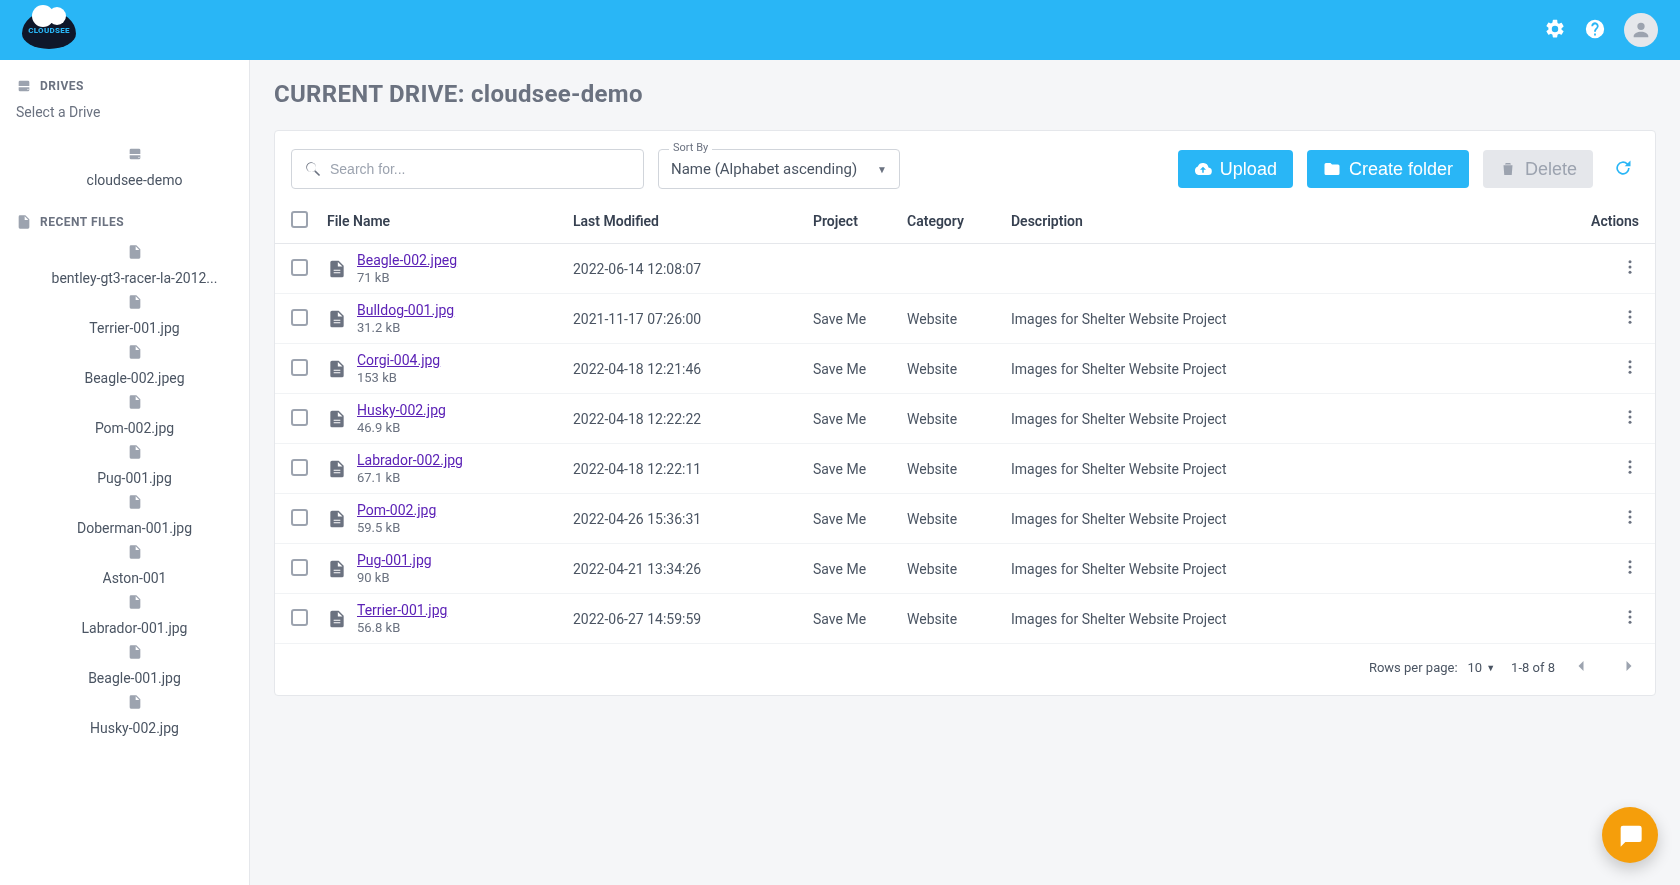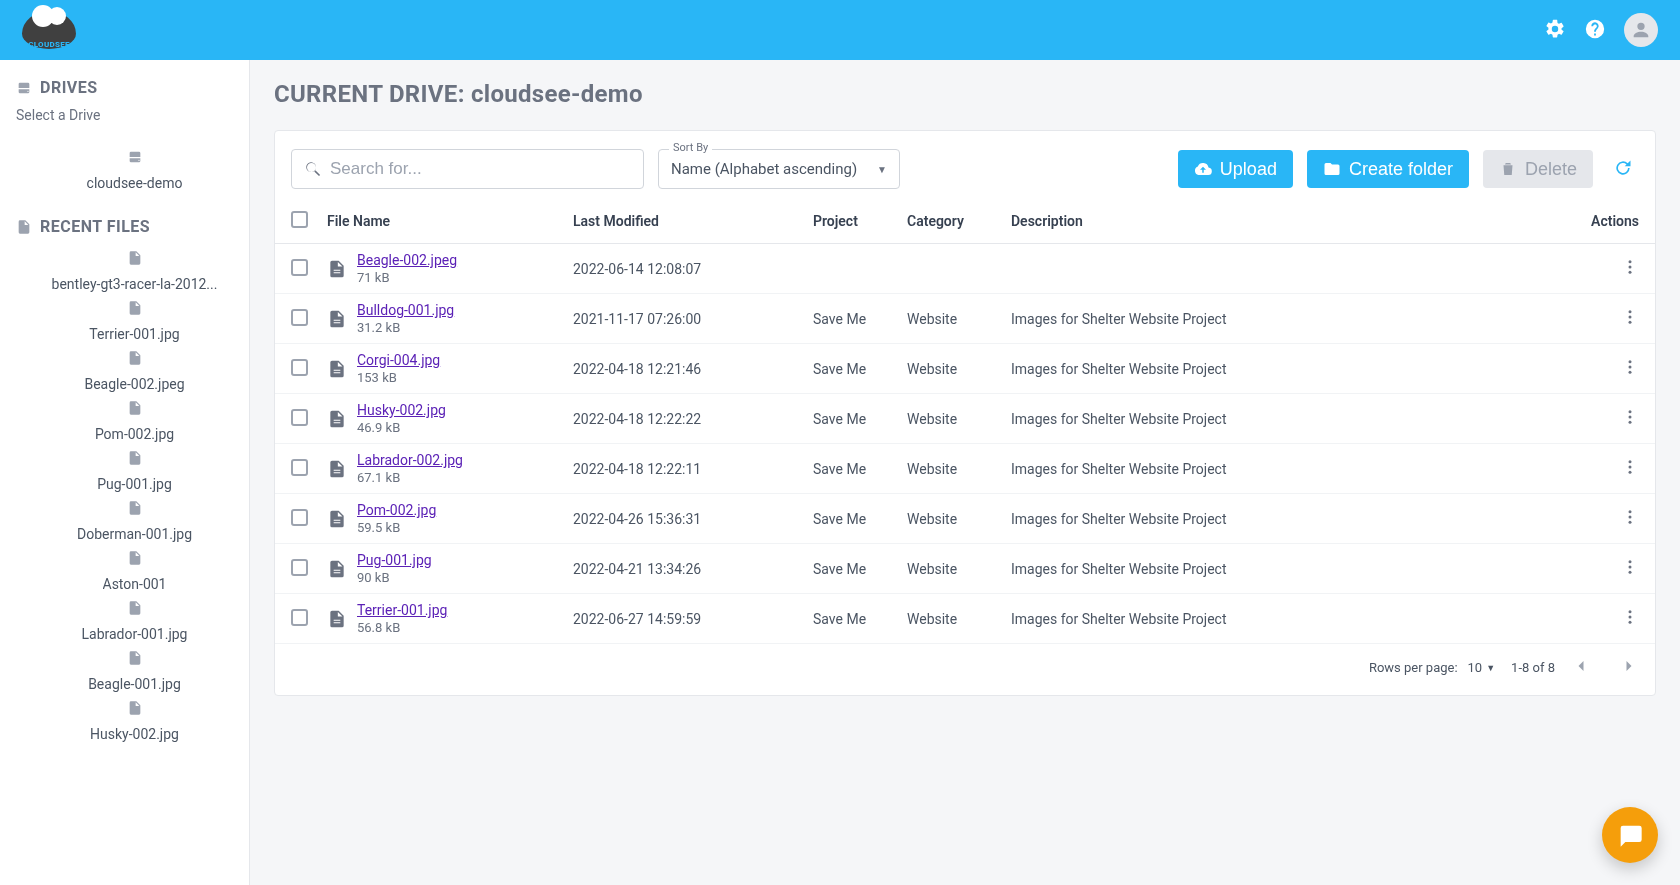--- a/index.html
+++ b/index.html
@@ -1,55 +1,55 @@
 <!DOCTYPE html>
 <html><head>
 <meta charset="utf-8">
 <style>
   * { box-sizing: border-box; margin: 0; padding: 0; }
   body { font-family: -apple-system, BlinkMacSystemFont, "Segoe UI", Roboto, Helvetica, Arial, sans-serif; font-size: 14px; color: #374151; background: #f5f6f8; width: 1680px; height: 885px; overflow: hidden; }
 
   
   .topbar { background: #29b6f6; height: 60px; display: flex; align-items: center; padding: 0 22px; justify-content: space-between; }
-  .logo { background: #404040; border-radius: 50% 50% 50% 50% / 60% 60% 40% 40%; width: 54px; height: 38px; display: flex; align-items: flex-end; justify-content: center; position: relative; }
+  .logo { background: #0f172a; border-radius: 50% 50% 50% 50% / 60% 60% 40% 40%; width: 54px; height: 38px; display: flex; align-items: center; justify-content: center; position: relative; }
   .logo-text { font-size: 8px; font-weight: 800; color: #29b6f6; letter-spacing: 0.3px; }
   .logo::before, .logo::after { content: ""; position: absolute; background: #fff; border-radius: 50%; }
   .logo::before { width: 22px; height: 22px; top: -6px; left: 10px; }
   .logo::after  { width: 18px; height: 18px; top: -4px; left: 26px; }
   .topbar-actions { display: flex; align-items: center; gap: 18px; }
   .topbar-actions svg { fill: #fff; width: 22px; height: 22px; }
   .avatar { background: #e5e7eb; border-radius: 50%; width: 34px; height: 34px; display: flex; align-items: center; justify-content: center; }
   .avatar svg { fill: #9ca3af; width: 22px; height: 22px; }
 
   
   .layout { display: flex; height: calc(885px - 60px); }
   .sidebar { width: 250px; background: #fff; border-right: 1px solid #e5e7eb; padding: 18px 16px; overflow-y: auto; }
   .main    { flex: 1; padding: 20px 24px; overflow-y: auto; }
 
   
   .side-section { margin-bottom: 22px; }
-  .side-label { font-size: 16px; font-weight: 700; color: #6b7280; letter-spacing: 0.5px; display: flex; align-items: center; gap: 8px; margin-bottom: 10px; text-transform: uppercase; }
+  .side-label { font-size: 12px; font-weight: 700; color: #6b7280; letter-spacing: 0.5px; display: flex; align-items: center; gap: 8px; margin-bottom: 10px; text-transform: uppercase; }
   .side-label svg { fill: #9ca3af; width: 16px; height: 16px; }
   .side-hint { color: #6b7280; font-size: 14px; margin-bottom: 22px; }
   .side-item { display: flex; align-items: center; gap: 10px; padding: 4px 0 4px 20px; color: #4b5563; font-size: 14px; cursor: pointer; flex-direction: column; }
   .side-item svg { fill: #9ca3af; width: 16px; height: 16px; flex-shrink: 0; }
   .side-item span { white-space: nowrap; overflow: hidden; text-overflow: ellipsis; }
 
   
   .page-title { font-size: 24px; font-weight: 700; color: #6b7280; letter-spacing: 0.3px; }
   .breadcrumb { margin-top: 6px; color: #6b7280; font-size: 14px; display: flex; gap: 8px; }
   .breadcrumb span { cursor: pointer; }
   .breadcrumb .sep::before { content: "/"; margin-right: 8px; color: #9ca3af; }
 
   
   .card { background: #fff; border: 1px solid #e5e7eb; border-radius: 4px; margin-top: 22px; }
   .toolbar { display: flex; align-items: center; padding: 18px 16px 12px 16px; gap: 14px; }
   .search-wrap { flex: 0 0 353px; border: 1px solid #d1d5db; border-radius: 4px; height: 40px; display: flex; align-items: center; padding: 0 12px; gap: 8px; color: #9ca3af; }
   .search-wrap svg { fill: #6b7280; width: 18px; height: 18px; }
-  .search-wrap input { border: none; outline: none; font-size: 17px; flex: 1; color: #374151; }
+  .search-wrap input { border: none; outline: none; font-size: 14px; flex: 1; color: #374151; }
   .search-wrap input::placeholder { color: #9ca3af; }
   .sort-wrap { position: relative; border: 1px solid #d1d5db; border-radius: 4px; height: 40px; width: 242px; display: flex; align-items: center; padding: 0 12px; color: #4b5563; font-size: 15px; cursor: pointer; }
   .sort-wrap .float-label { position: absolute; top: -9px; left: 10px; background: #fff; font-size: 11px; color: #6b7280; padding: 0 4px; }
   .sort-wrap .caret { margin-left: auto; color: #6b7280; font-size: 10px; }
   .toolbar-spacer { flex: 1; }
   .btn { height: 38px; border-radius: 4px; border: none; display: inline-flex; align-items: center; gap: 8px; padding: 0 16px; font-size: 18px; font-weight: 500; cursor: pointer; }
   .btn-primary { background: #29b6f6; color: #fff; }
   .btn-primary svg { fill: #fff; width: 18px; height: 18px; }
   .btn-disabled { background: #e5e7eb; color: #9ca3af; }
   .btn-disabled svg { fill: #9ca3af; width: 18px; height: 18px; }

